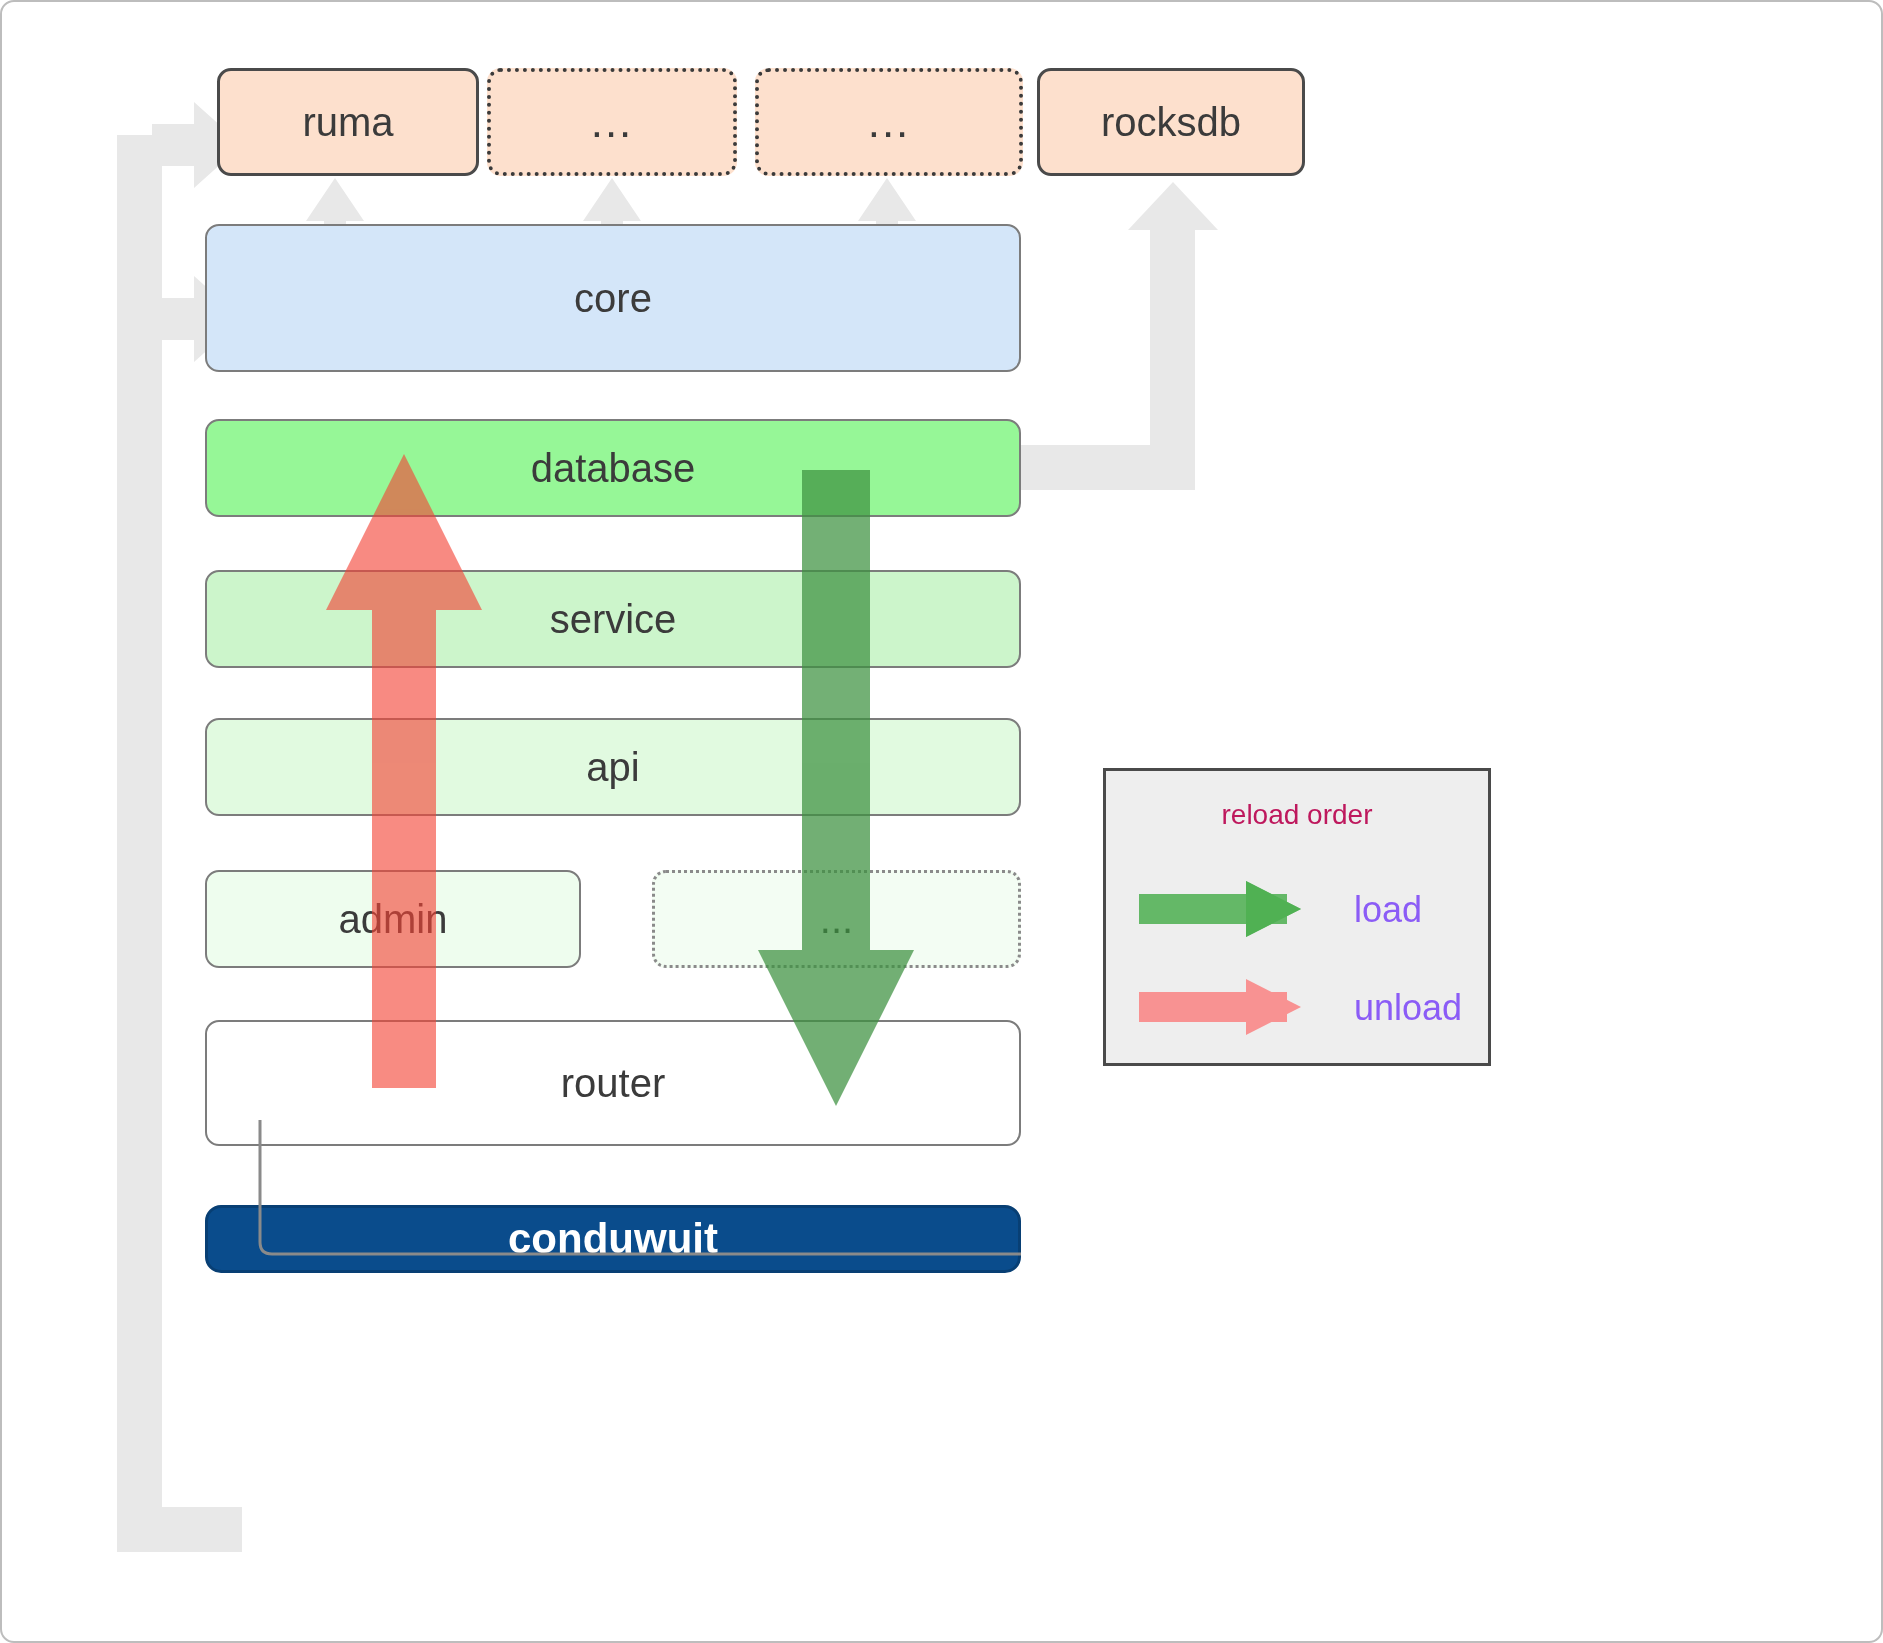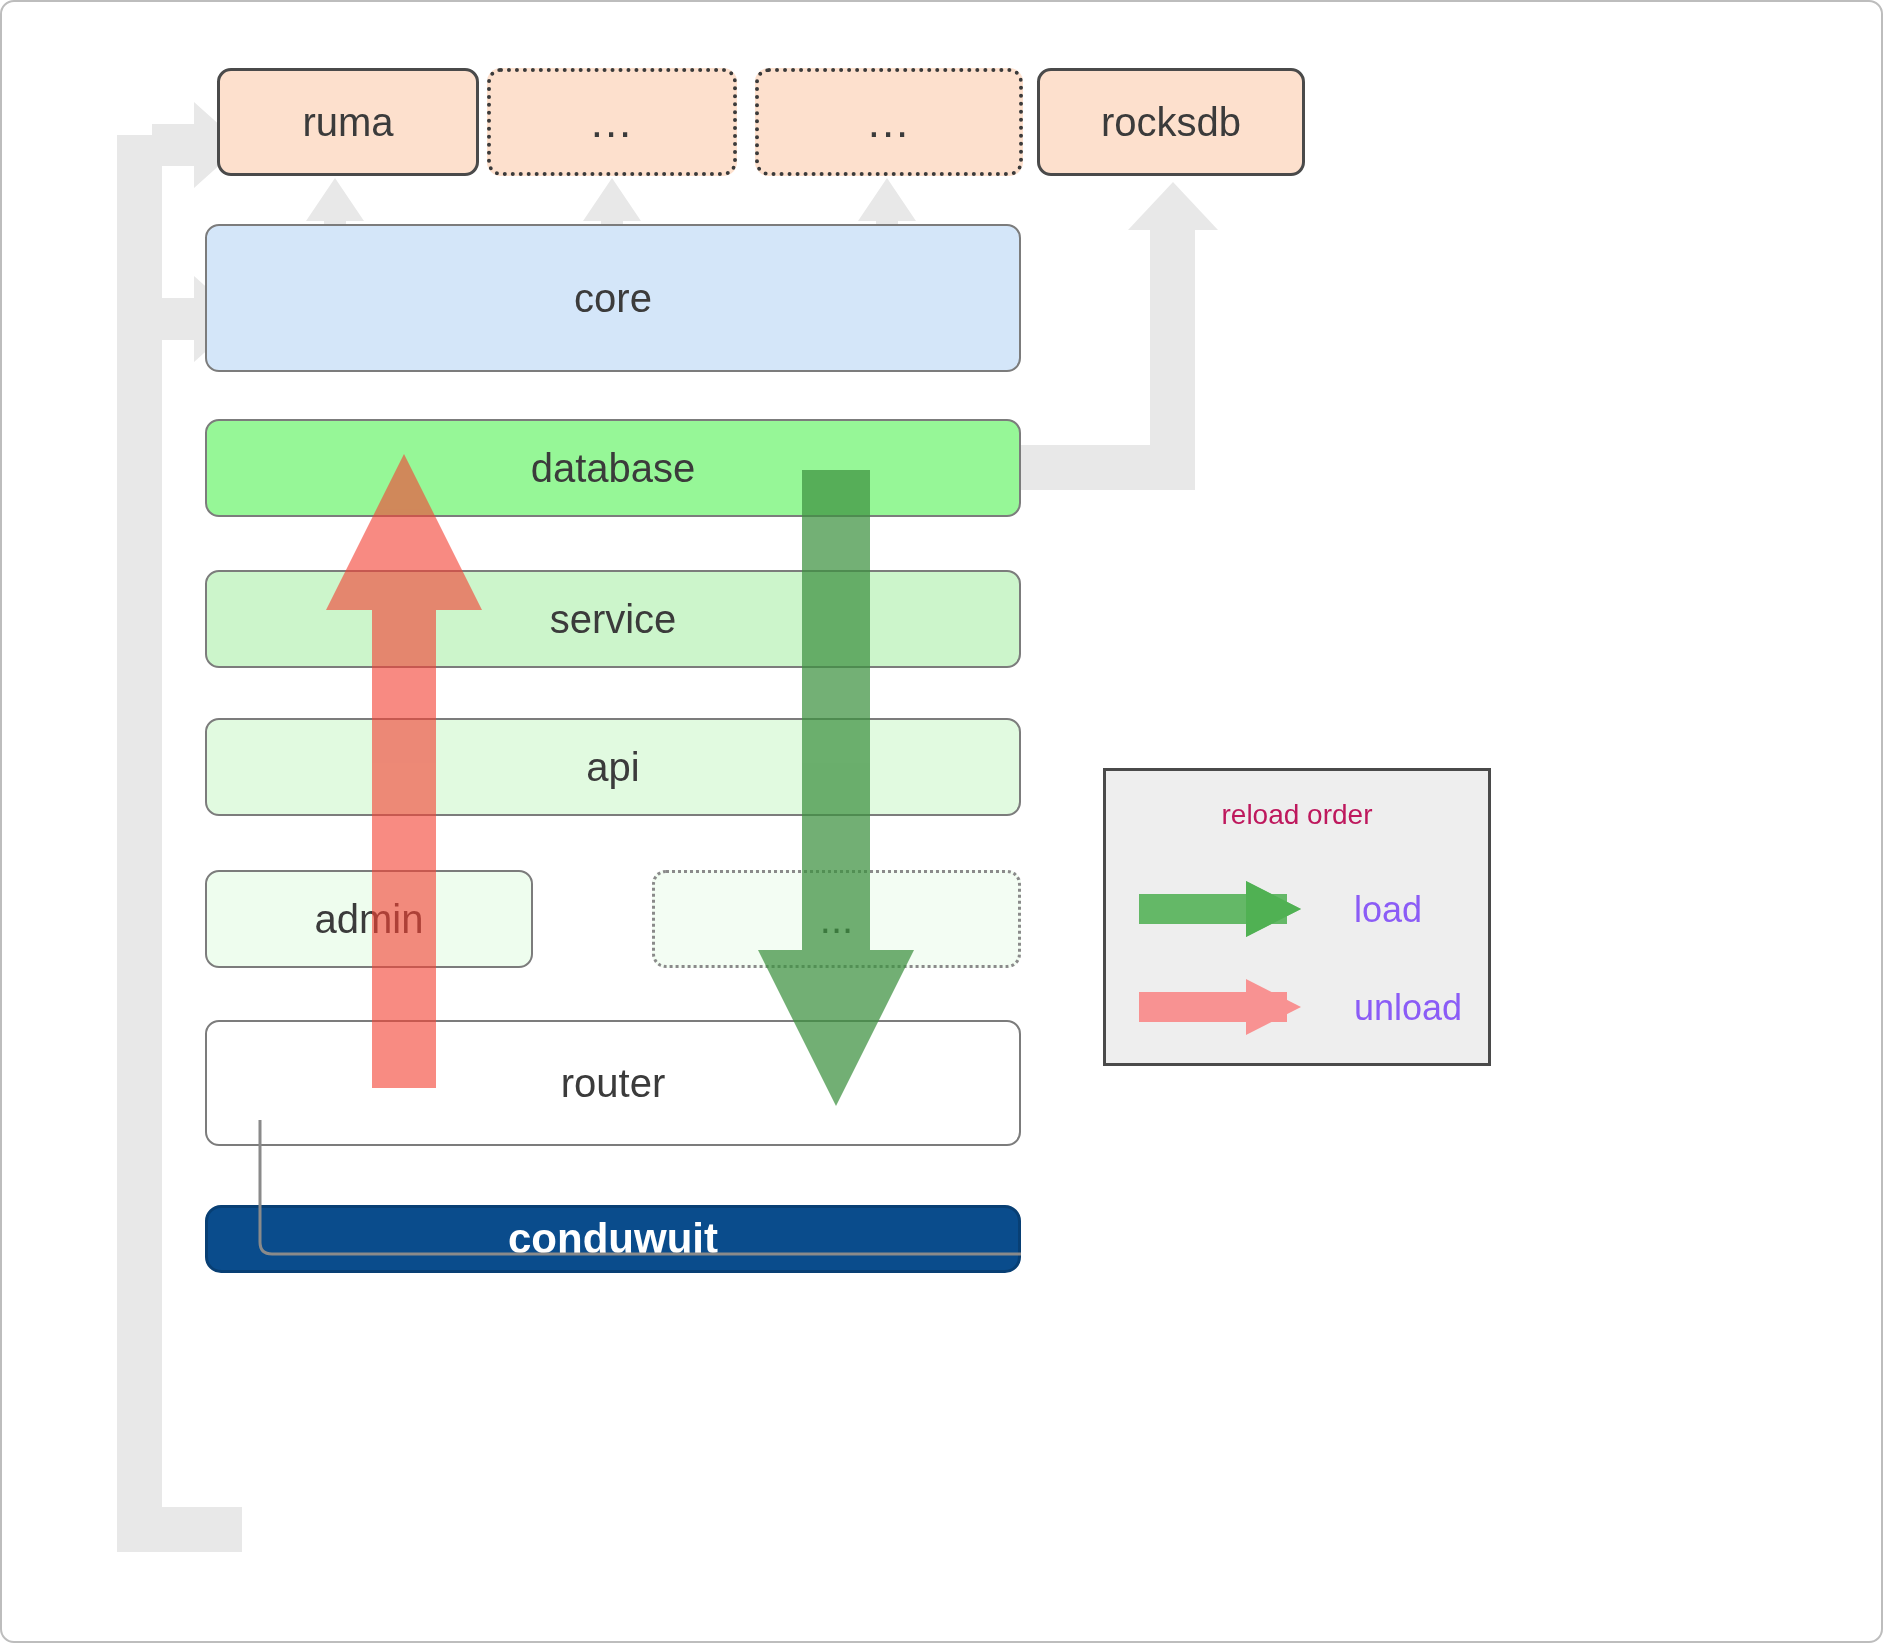--- a/index.html
+++ b/index.html
@@ -163,21 +163,21 @@
   </div>
 
   <div class="node layer" style="top:568px; height:98px; background:#ccf5cb;">
     <span class="lbl">service</span>
   </div>
 
   <div class="node layer" style="top:716px; height:98px; background:#e1fae0;">
     <span class="lbl">api</span>
   </div>
 
-  <div class="node layer" style="top:868px; height:98px; left:203px; width:328px; background:#eefdee;">
+  <div class="node layer" style="top:868px; height:98px; left:203px; width:376px; background:#eefdee;">
     <span class="lbl">admin</span>
   </div>
 
   <div class="node layer dottedbox" style="top:868px; height:98px; left:650px; width:369px; background:#f3fdf3;">
     <span class="lbl dots">...</span>
   </div>
 
   <div class="node layer" style="top:1018px; height:126px; background:#ffffff;">
     <span class="lbl">router</span>
   </div>

